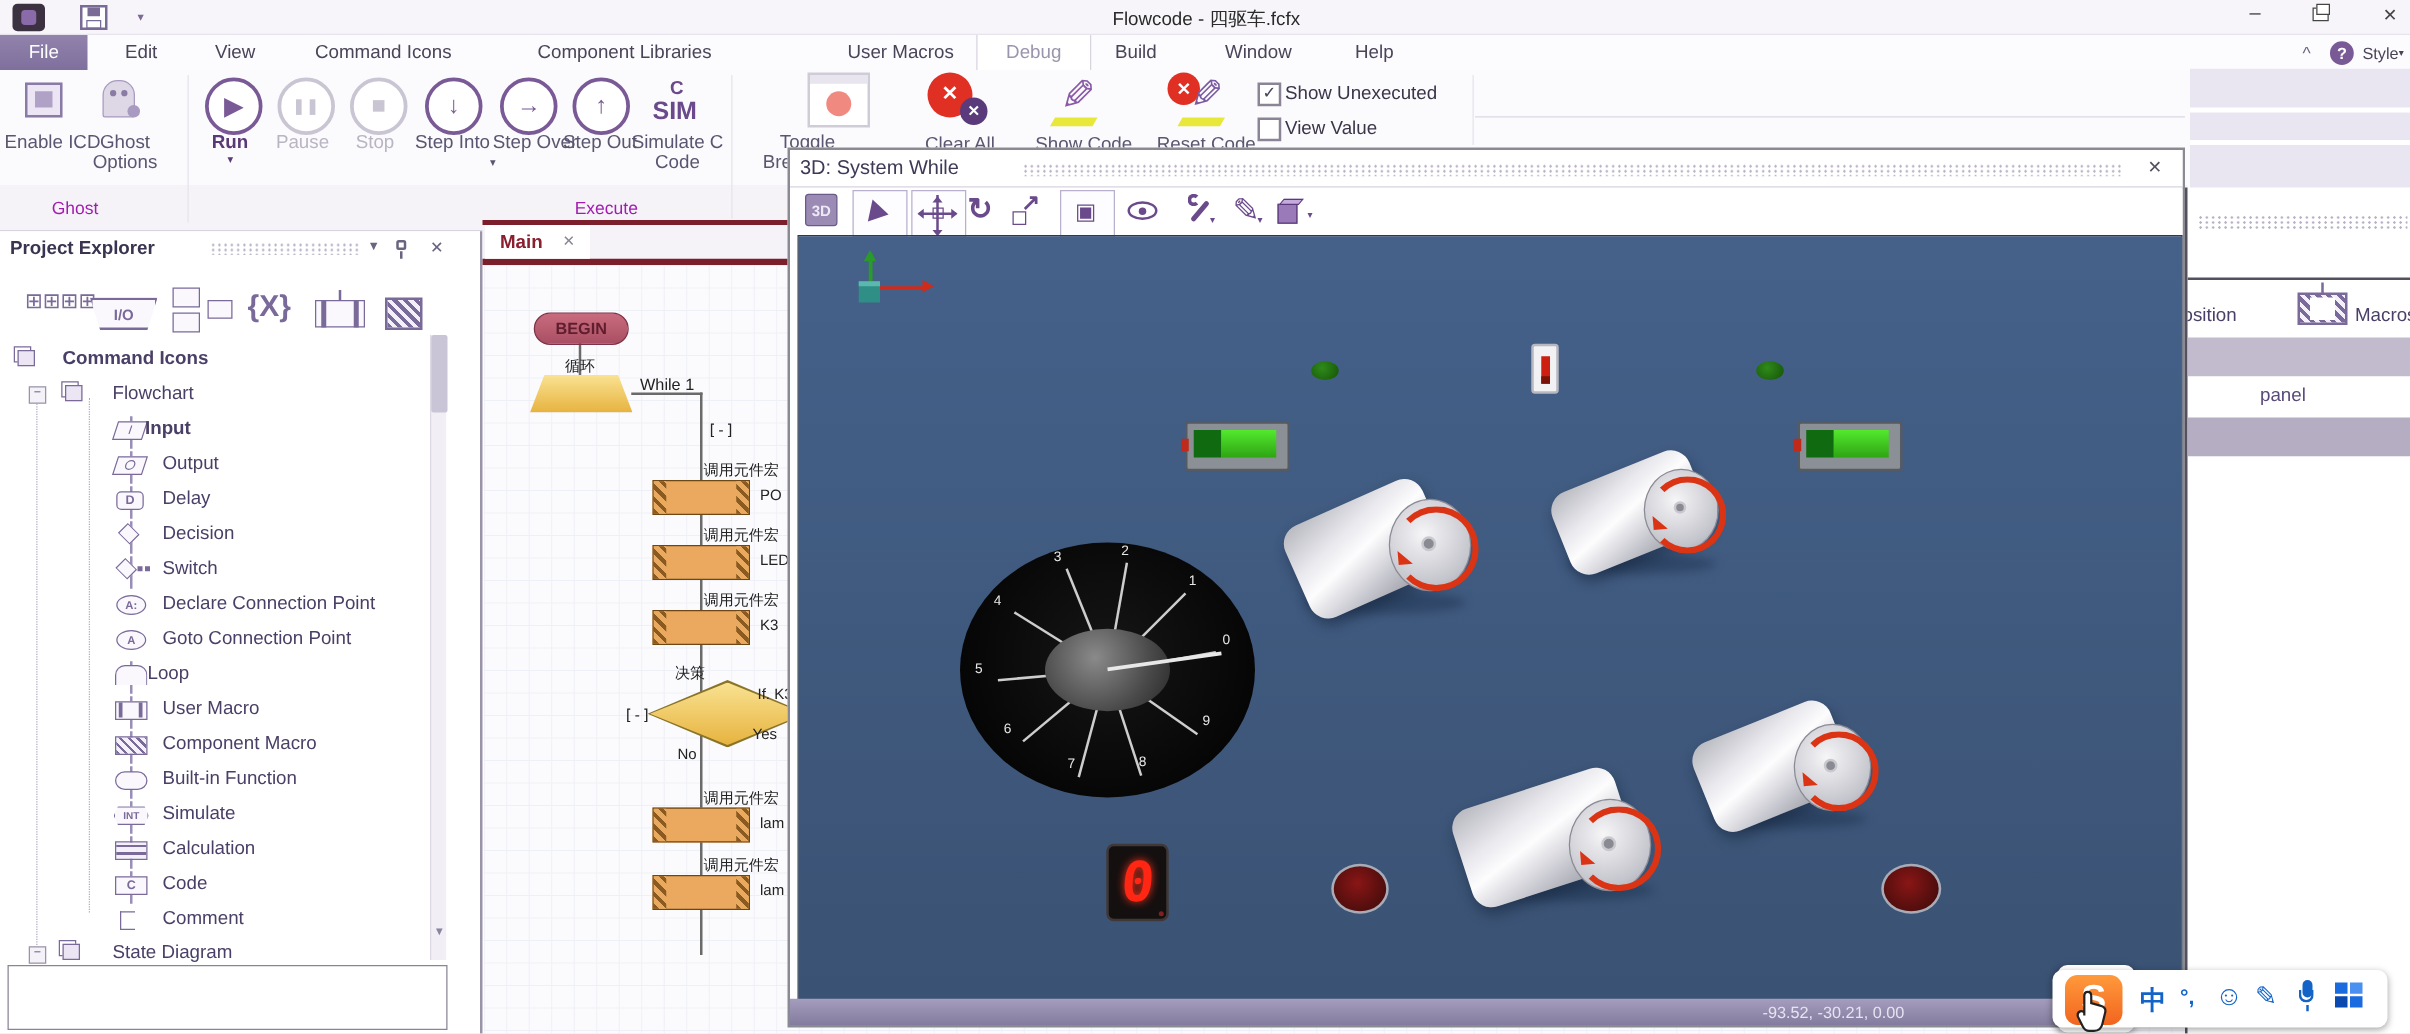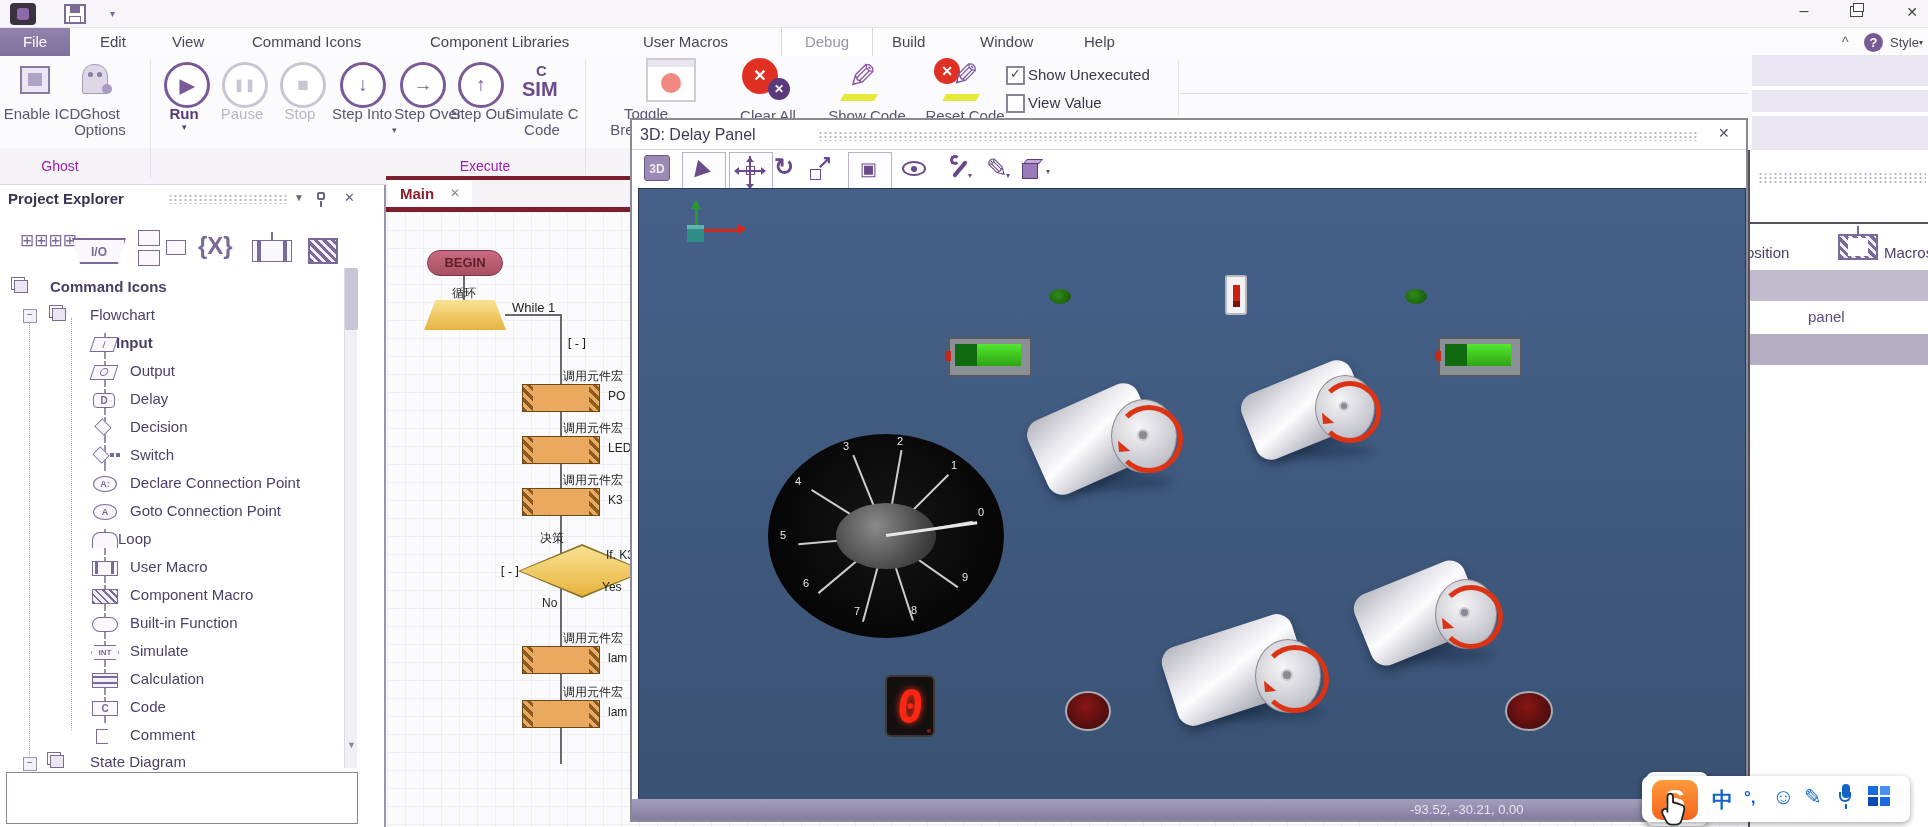--- a/index.html
+++ b/index.html
@@ -66,34 +66,35 @@
 
   <div class="a" id="titlebar">
     <div class="a" style="left:10px;top:3px;width:26px;height:22px;background:#3b3140;border-radius:4px;">
       <div class="a" style="left:7px;top:5px;width:12px;height:12px;background:#8a6aa8;border-radius:3px;"></div>
     </div>
     <div class="a" style="left:64px;top:4px;width:22px;height:20px;border:2px solid #7a6a96;background:#fff;">
       <div class="a" style="left:4px;top:0;width:10px;height:7px;background:#7a6a96;"></div>
       <div class="a" style="left:3px;top:10px;width:12px;height:7px;border:1.5px solid #7a6a96;"></div>
     </div>
     <div class="t" style="left:110px;top:8px;font-size:10px;color:#7a6a96;">▾</div>
+    <div class="t" style="left:790px;top:6px;width:350px;text-align:center;font-size:15px;color:#2a2a2a;">Flowcode - 四驱车.fcfx</div>
     <div class="t" style="left:1790px;top:2px;width:28px;text-align:center;font-size:16px;color:#444;">–</div>
     <div class="a" style="left:1850px;top:6px;width:13px;height:11px;border:1.5px solid #444;background:#fff;">
       <div class="a" style="left:2px;top:-4px;width:11px;height:9px;border:1.5px solid #444;background:#fff;"></div>
     </div>
     <div class="t" style="left:1900px;top:4px;width:24px;text-align:center;font-size:14px;color:#444;">✕</div>
   </div>
 
   <div class="a" id="menubar">
     <div class="menu-item" style="left:0;width:62px;text-align:center;background:linear-gradient(#9183ab,#7e6f9d);color:#fff;">File</div>
     <div class="menu-item" style="left:96px;">Edit</div>
     <div class="menu-item" style="left:168px;">View</div>
     <div class="menu-item" style="left:248px;">Command Icons</div>
     <div class="menu-item" style="left:426px;">Component Libraries</div>
-    <div class="menu-item" style="left:639px;">User Macros</div>
+    <div class="menu-item" style="left:674px;">User Macros</div>
     <div class="menu-item" style="left:781px;width:82px;text-align:center;background:#fff;border-left:1px solid #d8d4e0;border-right:1px solid #d8d4e0;color:#9a94ac;">Debug</div>
     <div class="menu-item" style="left:888px;">Build</div>
     <div class="menu-item" style="left:976px;">Window</div>
     <div class="menu-item" style="left:1080px;">Help</div>
     <div class="t" style="left:1842px;top:6px;font-size:14px;color:#6a6480;">^</div>
     <div class="a" style="left:1864px;top:5px;width:19px;height:19px;border-radius:50%;background:#7a5a96;color:#fff;font-size:13px;font-weight:bold;text-align:center;line-height:19px;">?</div>
     <div class="t" style="left:1890px;top:7px;font-size:13px;color:#4a4458;">Style</div>
     <div class="t" style="left:1919px;top:10px;font-size:8px;color:#4a4458;">▾</div>
   </div>
 
@@ -353,21 +354,21 @@
       <div class="a" style="left:17px;top:-10px;width:2px;height:10px;background:#7a6a9a;"></div>
     </div>
     <div class="t" style="left:134px;top:94px;font-size:15px;color:#4a3f66;">Macros</div>
     <div class="stripe" style="top:120px;background:#c2bbce;"></div>
     <div class="t" style="left:58px;top:158px;font-size:15px;color:#5a4a7a;">panel</div>
     <div class="stripe" style="top:184px;background:#b5adc1;"></div>
   </div>
 
   <div class="a" id="panel3d">
     <div class="a" style="left:0;top:0;width:1114px;height:30px;background:#fff;border-bottom:1px solid #d8d4e0;">
-      <div class="t" style="left:8px;top:6px;font-size:16px;color:#3f3956;">3D: Delay Panel</div>
+      <div class="t" style="left:8px;top:6px;font-size:16px;color:#3f3956;">3D: System While</div>
       <div class="a dots" style="left:186px;top:11px;width:880px;height:10px;"></div>
       <div class="t" style="left:1086px;top:5px;font-size:14px;color:#55505e;">✕</div>
     </div>
 
     <div class="a" style="left:0;top:31px;width:1114px;height:37px;background:#fff;">
       <div class="a" style="left:12px;top:4px;width:26px;height:26px;background:#9a8ab4;border:1px solid #6a5a8a;color:#ece8f4;font-size:12px;font-weight:bold;text-align:center;line-height:26px;border-radius:3px;">3D</div>
       <div class="p3-btn" style="left:50px;top:1px;">
         <div class="a" style="left:13px;top:8px;width:0;height:0;border-left:15px solid #6a4a8a;border-top:9px solid transparent;border-bottom:9px solid transparent;transform:rotate(12deg);"></div>
       </div>
       <div class="p3-btn" style="left:97px;top:1px;">

